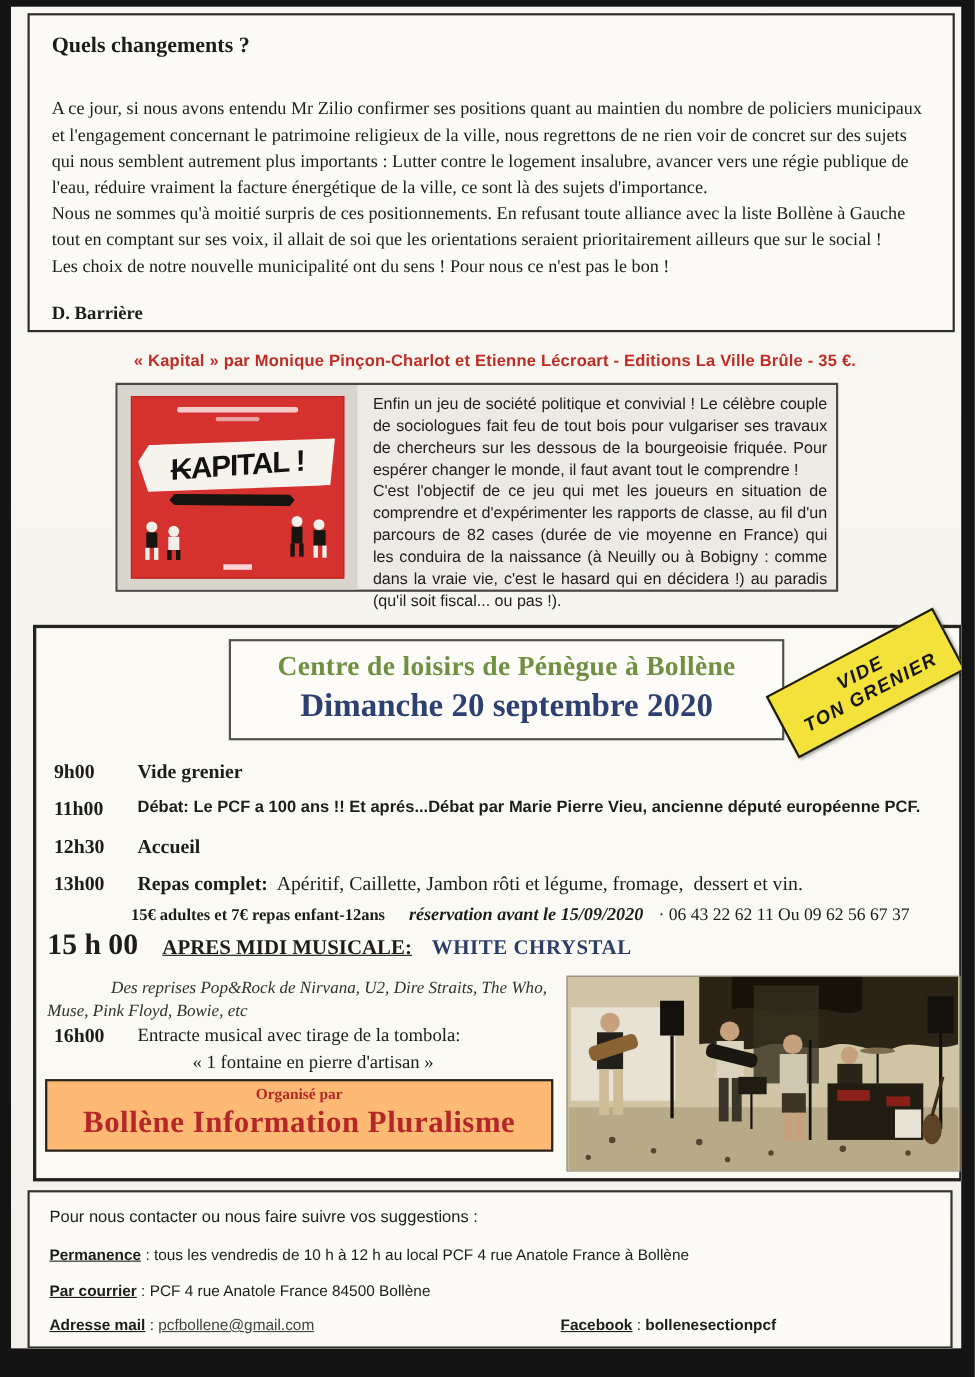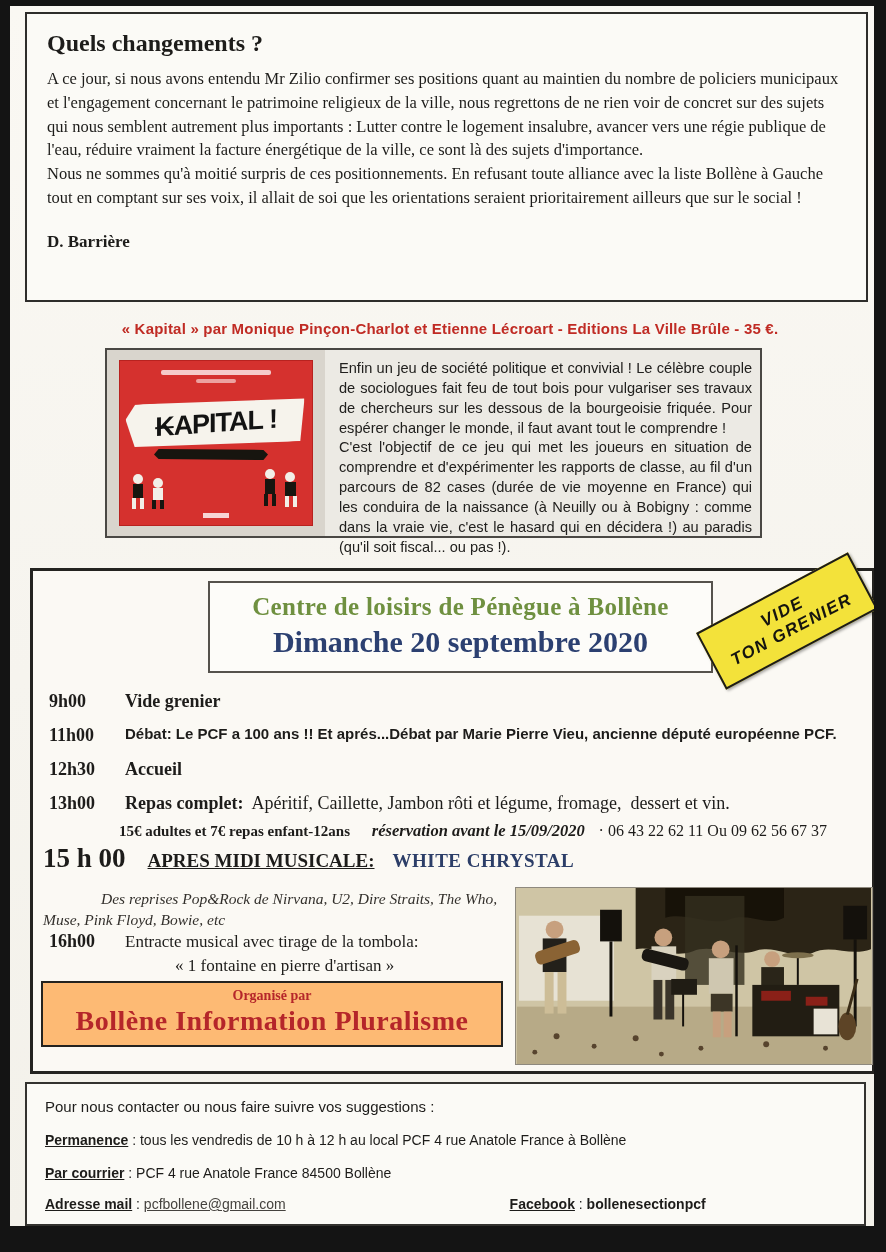--- a/index.html
+++ b/index.html
@@ -20,21 +20,21 @@
     border-style:solid;border-color:#141414;
     border-width:6px 12px 26px 10px;
     overflow:hidden;
   }
   
   .editorial{
     position:absolute;left:15px;top:6px;width:843px;height:290px;
     border:2px solid #2e2d2b;background:#fbfaf6;
     padding:16px 20px 10px 20px;
   }
-  .editorial h1{font-size:24px;font-weight:bold;margin-bottom:10px}
+  .editorial h1{font-size:20px;font-weight:bold;margin-bottom:34px}
   .editorial p{font-size:16.5px;line-height:1.44;text-align:left}
   .editorial .sig{font-weight:bold;font-size:17px;margin-top:22px}
   
   .kapital-title{
     position:absolute;left:60px;top:314px;width:760px;text-align:center;
     font-family:"Liberation Sans",sans-serif;font-weight:bold;font-size:15px;
     color:var(--accent_red);letter-spacing:.2px;
   }
   .kapital-box{
     position:absolute;left:95px;top:342px;width:657px;height:190px;
@@ -122,21 +122,21 @@
   .price-line .p3{font-size:16px;margin-left:10px}
   .music-line{position:absolute;left:10px;top:272px;white-space:nowrap}
   .music-time{font-weight:bold;font-size:27px}
   .music-label{font-weight:bold;font-size:19px;text-decoration:underline;margin-left:18px}
   .music-band{font-weight:bold;font-size:19px;color:var(--band_navy);margin-left:14px;letter-spacing:.5px}
   .repertoire{
     position:absolute;left:10px;top:318px;width:460px;
     font-style:italic;font-size:15.5px;line-height:1.35;text-indent:58px;color:#33302c;
   }
   .entracte{position:absolute;left:16px;top:360px;width:470px}
-  .entracte .row{display:flex;align-items:center}
+  .entracte .row{display:flex;align-items:flex-start}
   .entracte .t{flex:none;width:76px;font-weight:bold;font-size:18px}
   .entracte .x{font-size:17px}
   .prize{margin-left:126px;font-size:17px;margin-top:4px}
   .organizer{
     position:absolute;left:8px;top:410px;width:462px;height:66px;
     border:2.5px solid #242320;background:#fdba74;text-align:center;padding-top:5px;
   }
   .org-label{font-size:14px;font-weight:bold;color:var(--organizer_red)}
   .org-name{font-size:28px;font-weight:bold;color:var(--organizer_red);letter-spacing:.5px;margin-top:1px}
   .photo{
@@ -161,20 +161,21 @@
 </style>
 </head>
 <body>
 
 <div class="scan">
 
   <div class="editorial">
     <h1>Quels changements ?</h1>
     <p>A ce jour, si nous avons entendu Mr Zilio confirmer ses positions quant au maintien du nombre de policiers municipaux et l'engagement concernant le patrimoine religieux de la ville, nous regrettons  de ne rien voir de concret sur des sujets qui nous semblent autrement plus importants : Lutter contre le logement insalubre, avancer vers une régie publique de l'eau, réduire vraiment la facture énergétique de la ville, ce sont là des sujets d'importance.</p>
     <p>Nous ne sommes qu'à moitié surpris de ces positionnements. En refusant toute alliance avec la liste Bollène à Gauche tout en comptant sur ses voix, il allait de soi que les orientations  seraient prioritairement ailleurs que sur le social !</p>
+    <p>Les choix de notre nouvelle municipalité ont du sens ! Pour nous ce n'est pas le bon !</p>
     <div class="sig">D. Barrière</div>
   </div>
 
   <div class="kapital-title">« Kapital » par Monique Pinçon-Charlot et Etienne Lécroart - Editions La Ville Brûle - 35 €.</div>
 
   <div class="kapital-box">
     <div class="cover">
       <div class="cover-red">
         <div class="cover-authors"></div>
         <div class="cover-authors2"></div>

